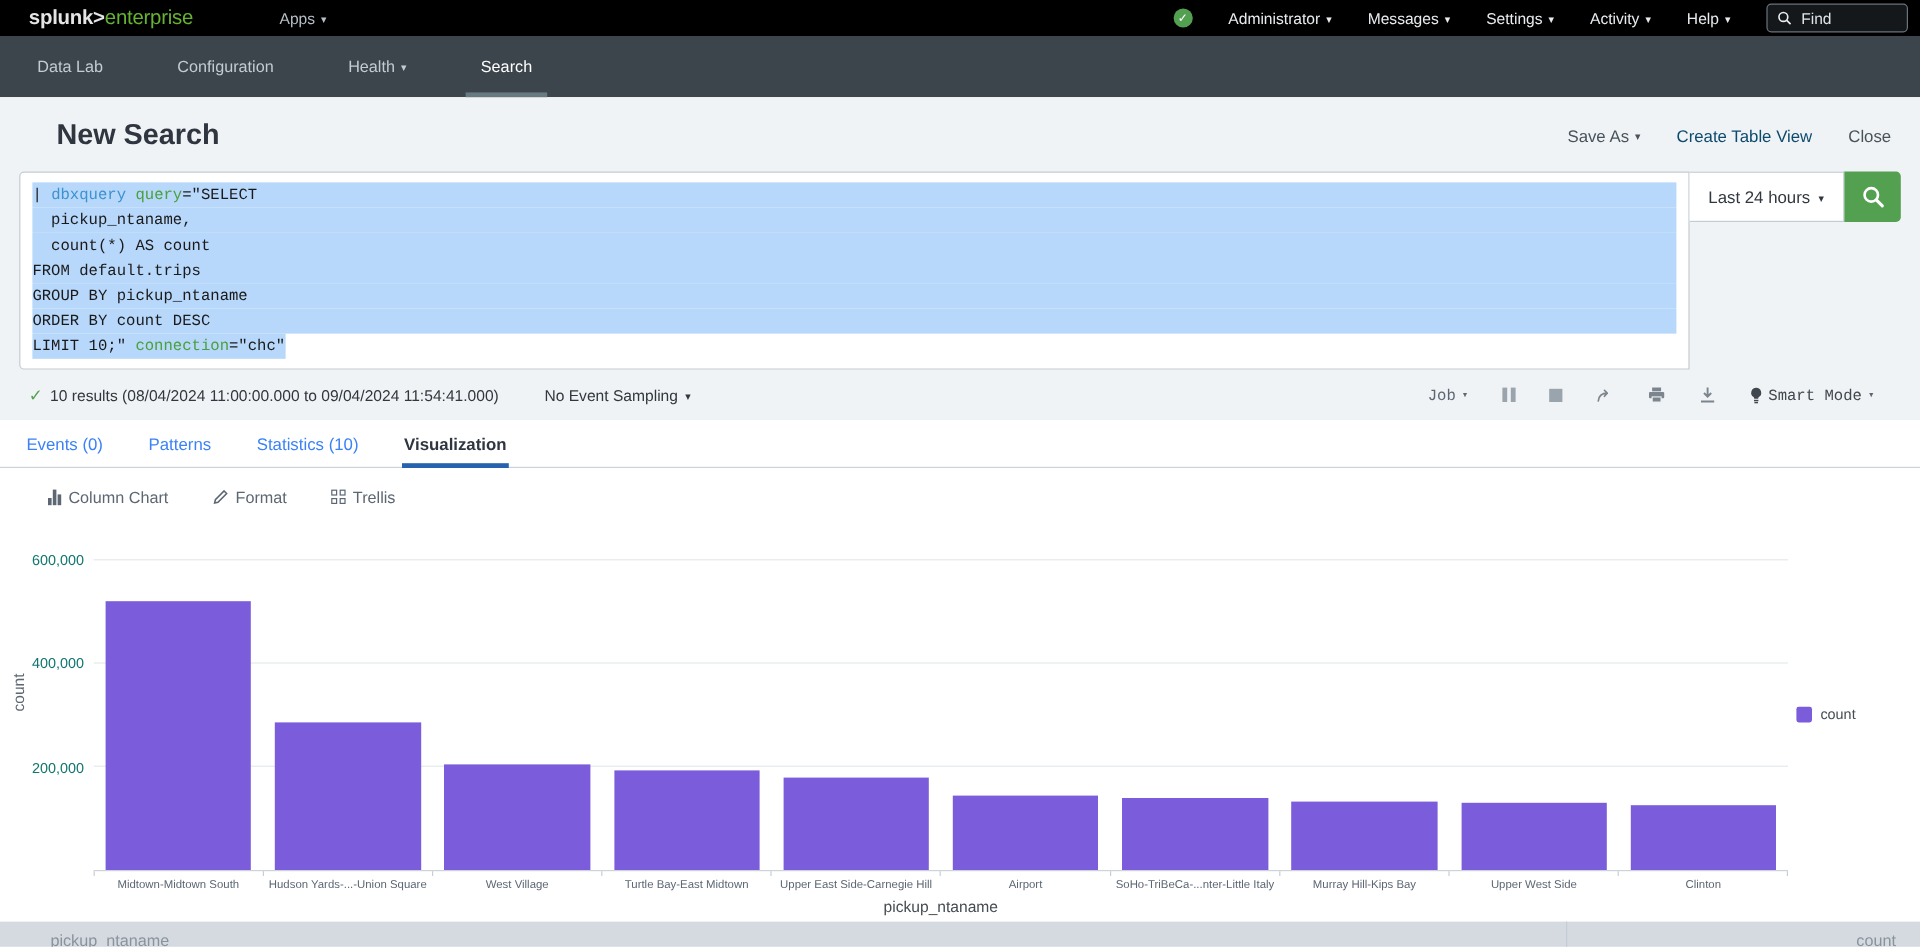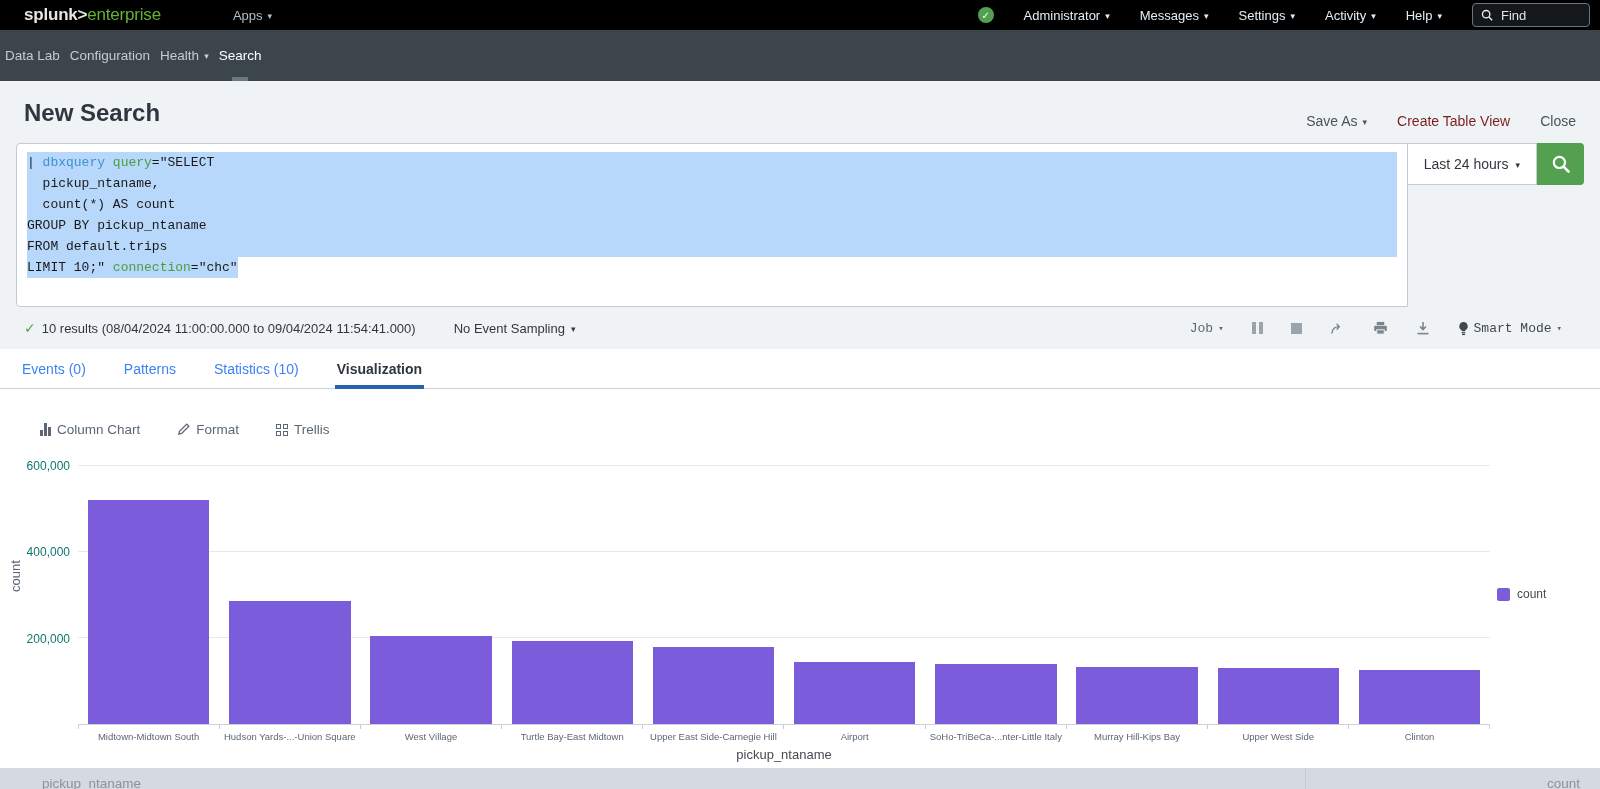--- a/index.html
+++ b/index.html
@@ -21,35 +21,35 @@
   .status-badge { width:16px; height:16px; border-radius:50%; background:#53a051; color:#fff; font-size:10px;
     display:flex; align-items:center; justify-content:center; }
   .findbox { display:flex; align-items:center; gap:6px; width:118px; height:24px; background:#15181b;
     border:1px solid #69747d; border-radius:4px; padding:0 8px; }
   .findbox input { background:transparent; border:none; outline:none; color:#e8ecef; font-size:13px; width:80px;
     font-family:"Liberation Sans", sans-serif; }
   .findbox input::placeholder { color:#dfe4e8; opacity:1; }
 
   
   .appnav { height:51px; background:#3c444c; display:flex; align-items:stretch; padding:0 16px 0 0; }
-  .appnav .nav-item { color:#c3cbd3; font-size:13.5px; padding:0 5px; display:flex; align-items:center; gap:5px;
+  .appnav .nav-item { color:#c3cbd3; font-size:13.5px; padding:0 31px; display:flex; align-items:center; gap:5px;
     cursor:pointer; position:relative; white-space:nowrap; }
   .appnav .nav-item.active { color:#fff; }
   .appnav .nav-item.active .tab-indicator { position:absolute; bottom:0; left:18px; right:18px; height:4px; background:#687a81; }
   .appnav-right { margin-left:auto; display:flex; align-items:center; gap:10px; }
   .dbx-icon { width:34px; height:34px; background:#5cb335; border-radius:4px; display:flex; align-items:center; justify-content:center; }
   .app-title { color:#fff; font-size:16px; white-space:nowrap; }
 
   
   .upper { background:#f0f3f5; }
-  .page-header { display:flex; align-items:flex-end; padding:16px 24px 12px; }
+  .page-header { display:flex; align-items:center; padding:16px 24px 12px;margin-left:23px; }
   .page-header h1 { margin:0; font-size:24px; line-height:32px; font-weight:bold; color:#2f3640; }
   .header-actions { margin-left:auto; display:flex; align-items:center; gap:30px; font-size:14px; }
   .header-link { color:#49535b; cursor:pointer; display:flex; align-items:center; gap:5px; }
-  .header-link.disabled { color:#7f1d1d; cursor:default; }
+  .header-link.disabled { color:#0c4a6e; cursor:default; }
 
   
   .search-row { display:flex; align-items:flex-start; padding:2px 16px 0; }
   .query-box { flex:1; background:#fff; border:1px solid #c3ccd4; border-radius:4px 0 0 4px; min-height:164px;
     padding:8px 10px; font-family:"Liberation Mono","DejaVu Sans Mono",monospace; font-size:13px; line-height:21px;
     cursor:text; }
   .qline { white-space:pre; }
   .sel-full { background:var(--sel); }
   .sel-text { background:var(--sel); display:inline-block; }
   .tok-p { color:#1a1a1a; }
@@ -71,21 +71,21 @@
   .icon-stop { width:11px; height:11px; background:#99a4ad; }
 
   
   .tabs { background:#fff; border-bottom:1px solid #ccd3d9; display:flex; padding-left:20px; height:40px; }
   .tab { font-size:14px; color:#3b82f6; display:flex; align-items:center; padding:0 2px; margin-right:34px;
     cursor:pointer; position:relative; white-space:nowrap; }
   .tab.active { color:#2f3640; font-weight:bold; }
   .tab.active::after { content:""; position:absolute; left:0; right:0; bottom:-1px; height:4px; background:var(--tab-blue); }
 
   
-  .viz-toolbar { background:#fff; height:48px; display:flex; align-items:flex-end; padding-left:40px; gap:37px; }
+  .viz-toolbar { background:#fff; height:48px; display:flex; align-items:center; padding-left:40px; gap:37px; }
   .viz-btn { display:flex; align-items:center; gap:6px; font-size:13.5px; color:#5c6773; cursor:pointer; }
   .icon-colchart { display:flex; align-items:flex-end; gap:1px; height:13px; }
   .icon-colchart i { width:3px; background:#5c6773; }
   .icon-colchart i:nth-child(1){height:6px;} .icon-colchart i:nth-child(2){height:13px;} .icon-colchart i:nth-child(3){height:9px;}
   .icon-trellis { display:grid; grid-template-columns:5px 5px; grid-gap:2px; }
   .icon-trellis i { width:5px; height:5px; border:1px solid #5c6773; }
 
   
   .chart-section { position:relative; background:#fff; height:330px; }
   .ylabel { position:absolute; left:8px; top:155px; transform:rotate(-90deg); transform-origin:left top;
@@ -190,22 +190,23 @@
         <span>Close</span>
       </div>
     </div>
   </div>
 
   <div class="search-row">
     <div class="query-box">
         <div class="qline sel-full"><span class="tok-p">| </span><span class="tok-b">dbxquery</span><span class="tok-p"> </span><span class="tok-g">query</span><span class="tok-p">="SELECT</span></div>
         <div class="qline sel-full"><span class="tok-p">  pickup_ntaname,</span></div>
         <div class="qline sel-full"><span class="tok-p">  count(*) AS count</span></div>
+        <div class="qline sel-full"><span class="tok-p">FROM default.trips</span></div>
         <div class="qline sel-full"><span class="tok-p">GROUP BY pickup_ntaname</span></div>
-        <div class="qline sel-full"><span class="tok-p">FROM default.trips</span></div>
+        <div class="qline sel-full"><span class="tok-p">ORDER BY count DESC</span></div>
         <div class="qline"><span class="sel-text"><span class="tok-p">LIMIT 10;" </span><span class="tok-g">connection</span><span class="tok-p">="chc"</span></span></div>
       </div>
     <div class="time-btn">
       <span>Last 24 hours</span>
       <span class="caret">▾</span>
     </div>
     <button class="go-btn">
       <span>
         <svg width="20" height="20" viewBox="0 0 20 20">
             <circle cx="8.4" cy="8.4" r="5.6" fill="none" stroke="#fff" stroke-width="2.2"></circle>

